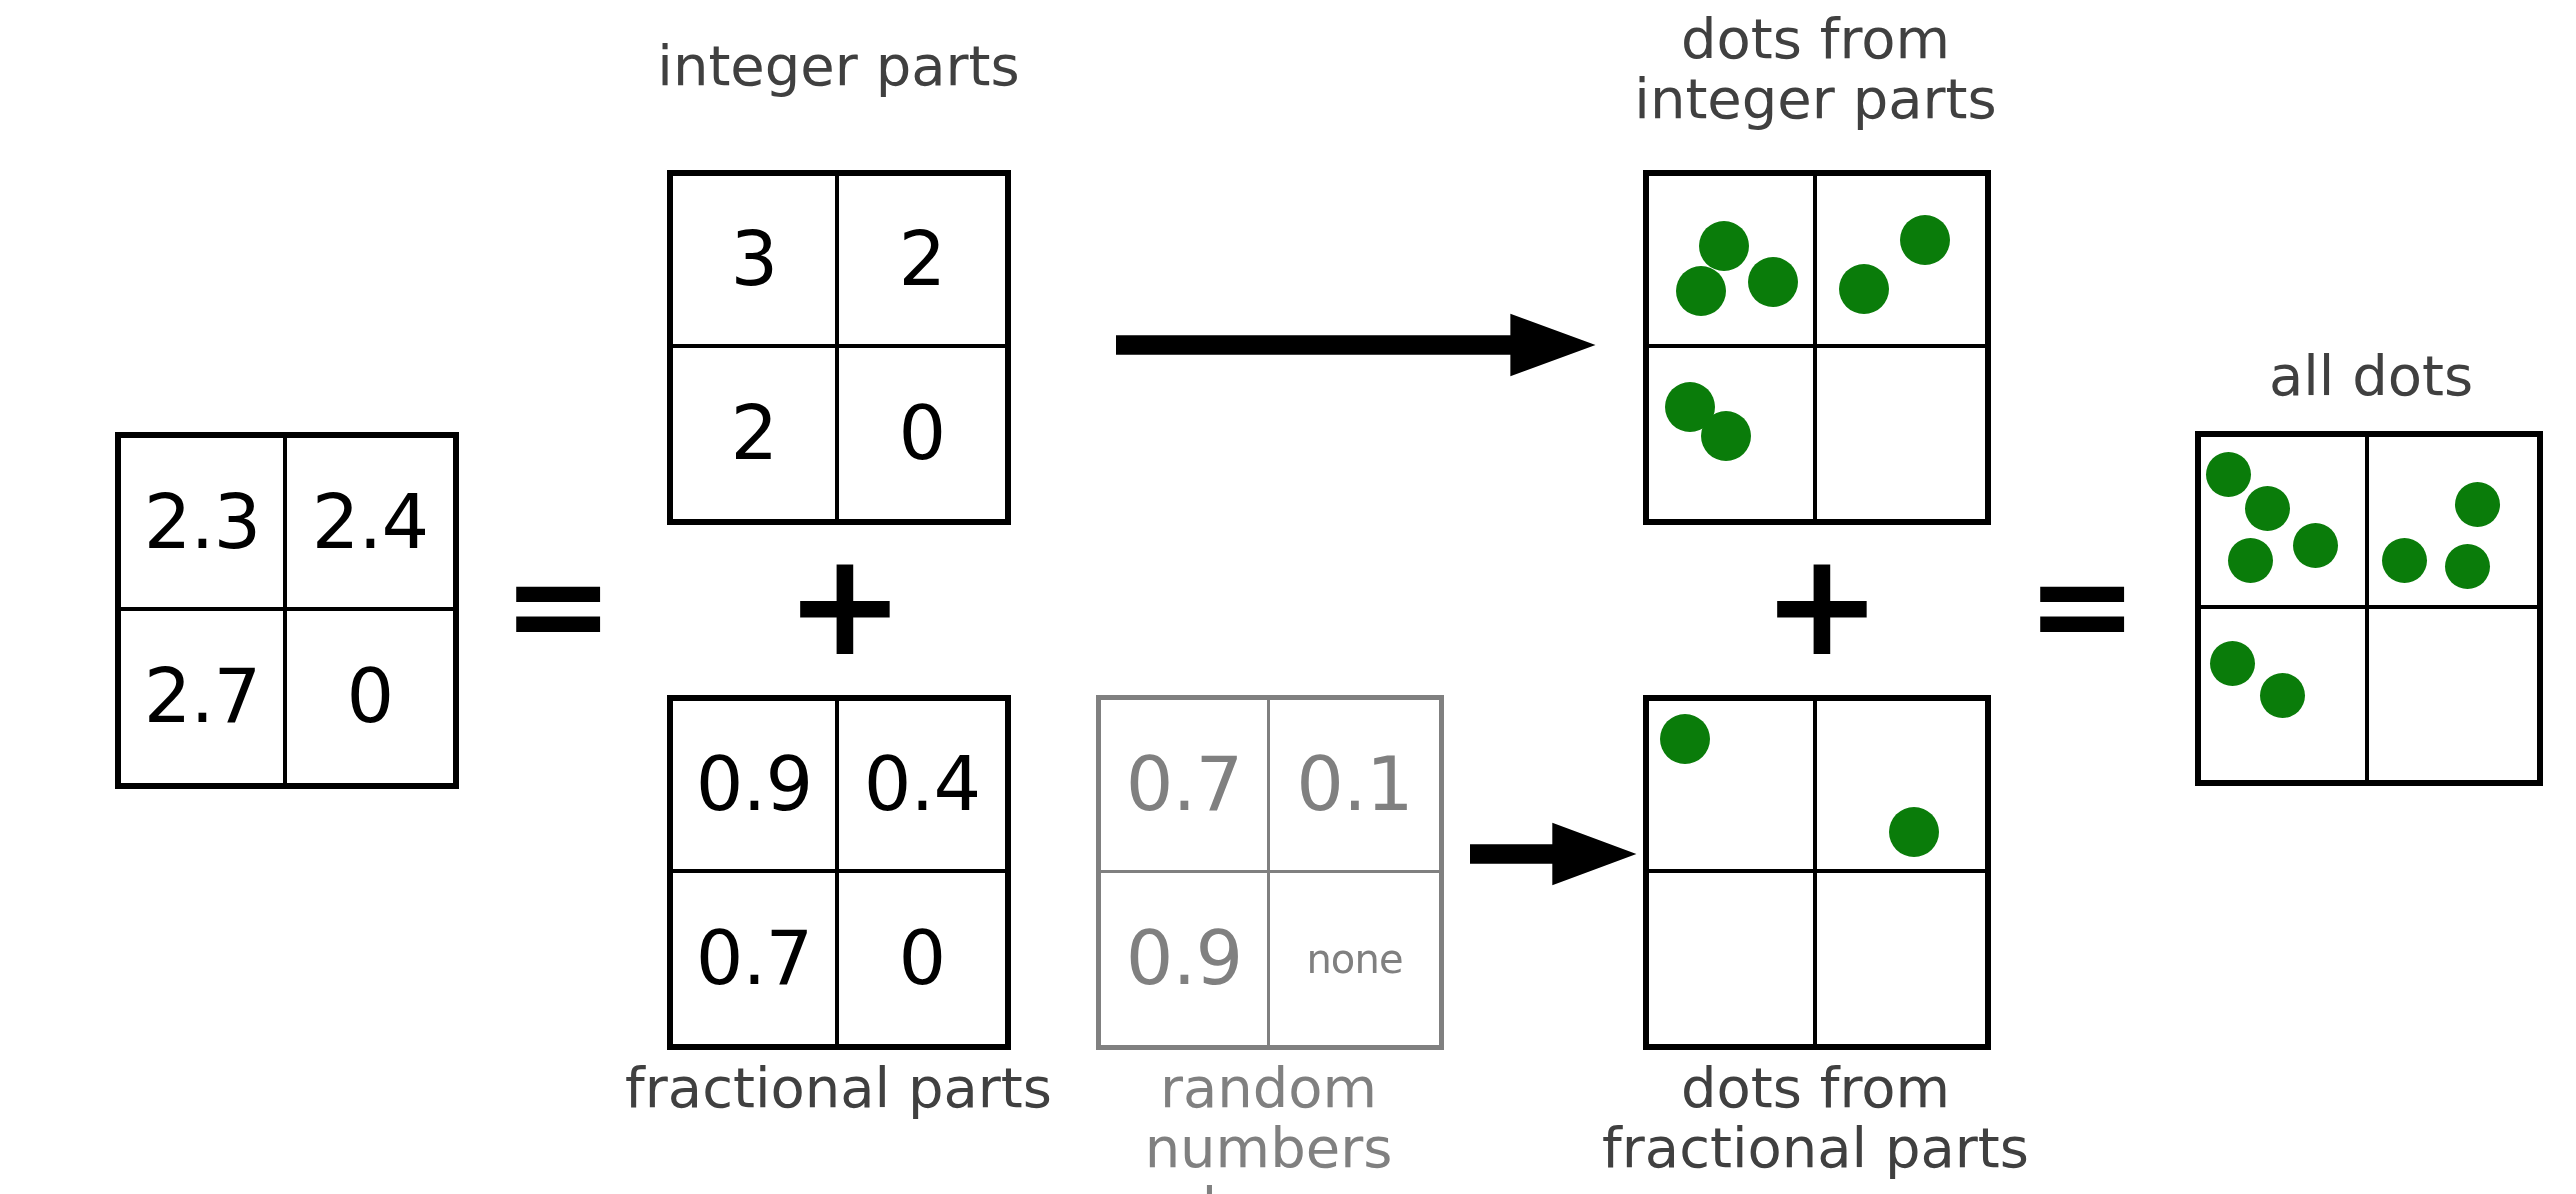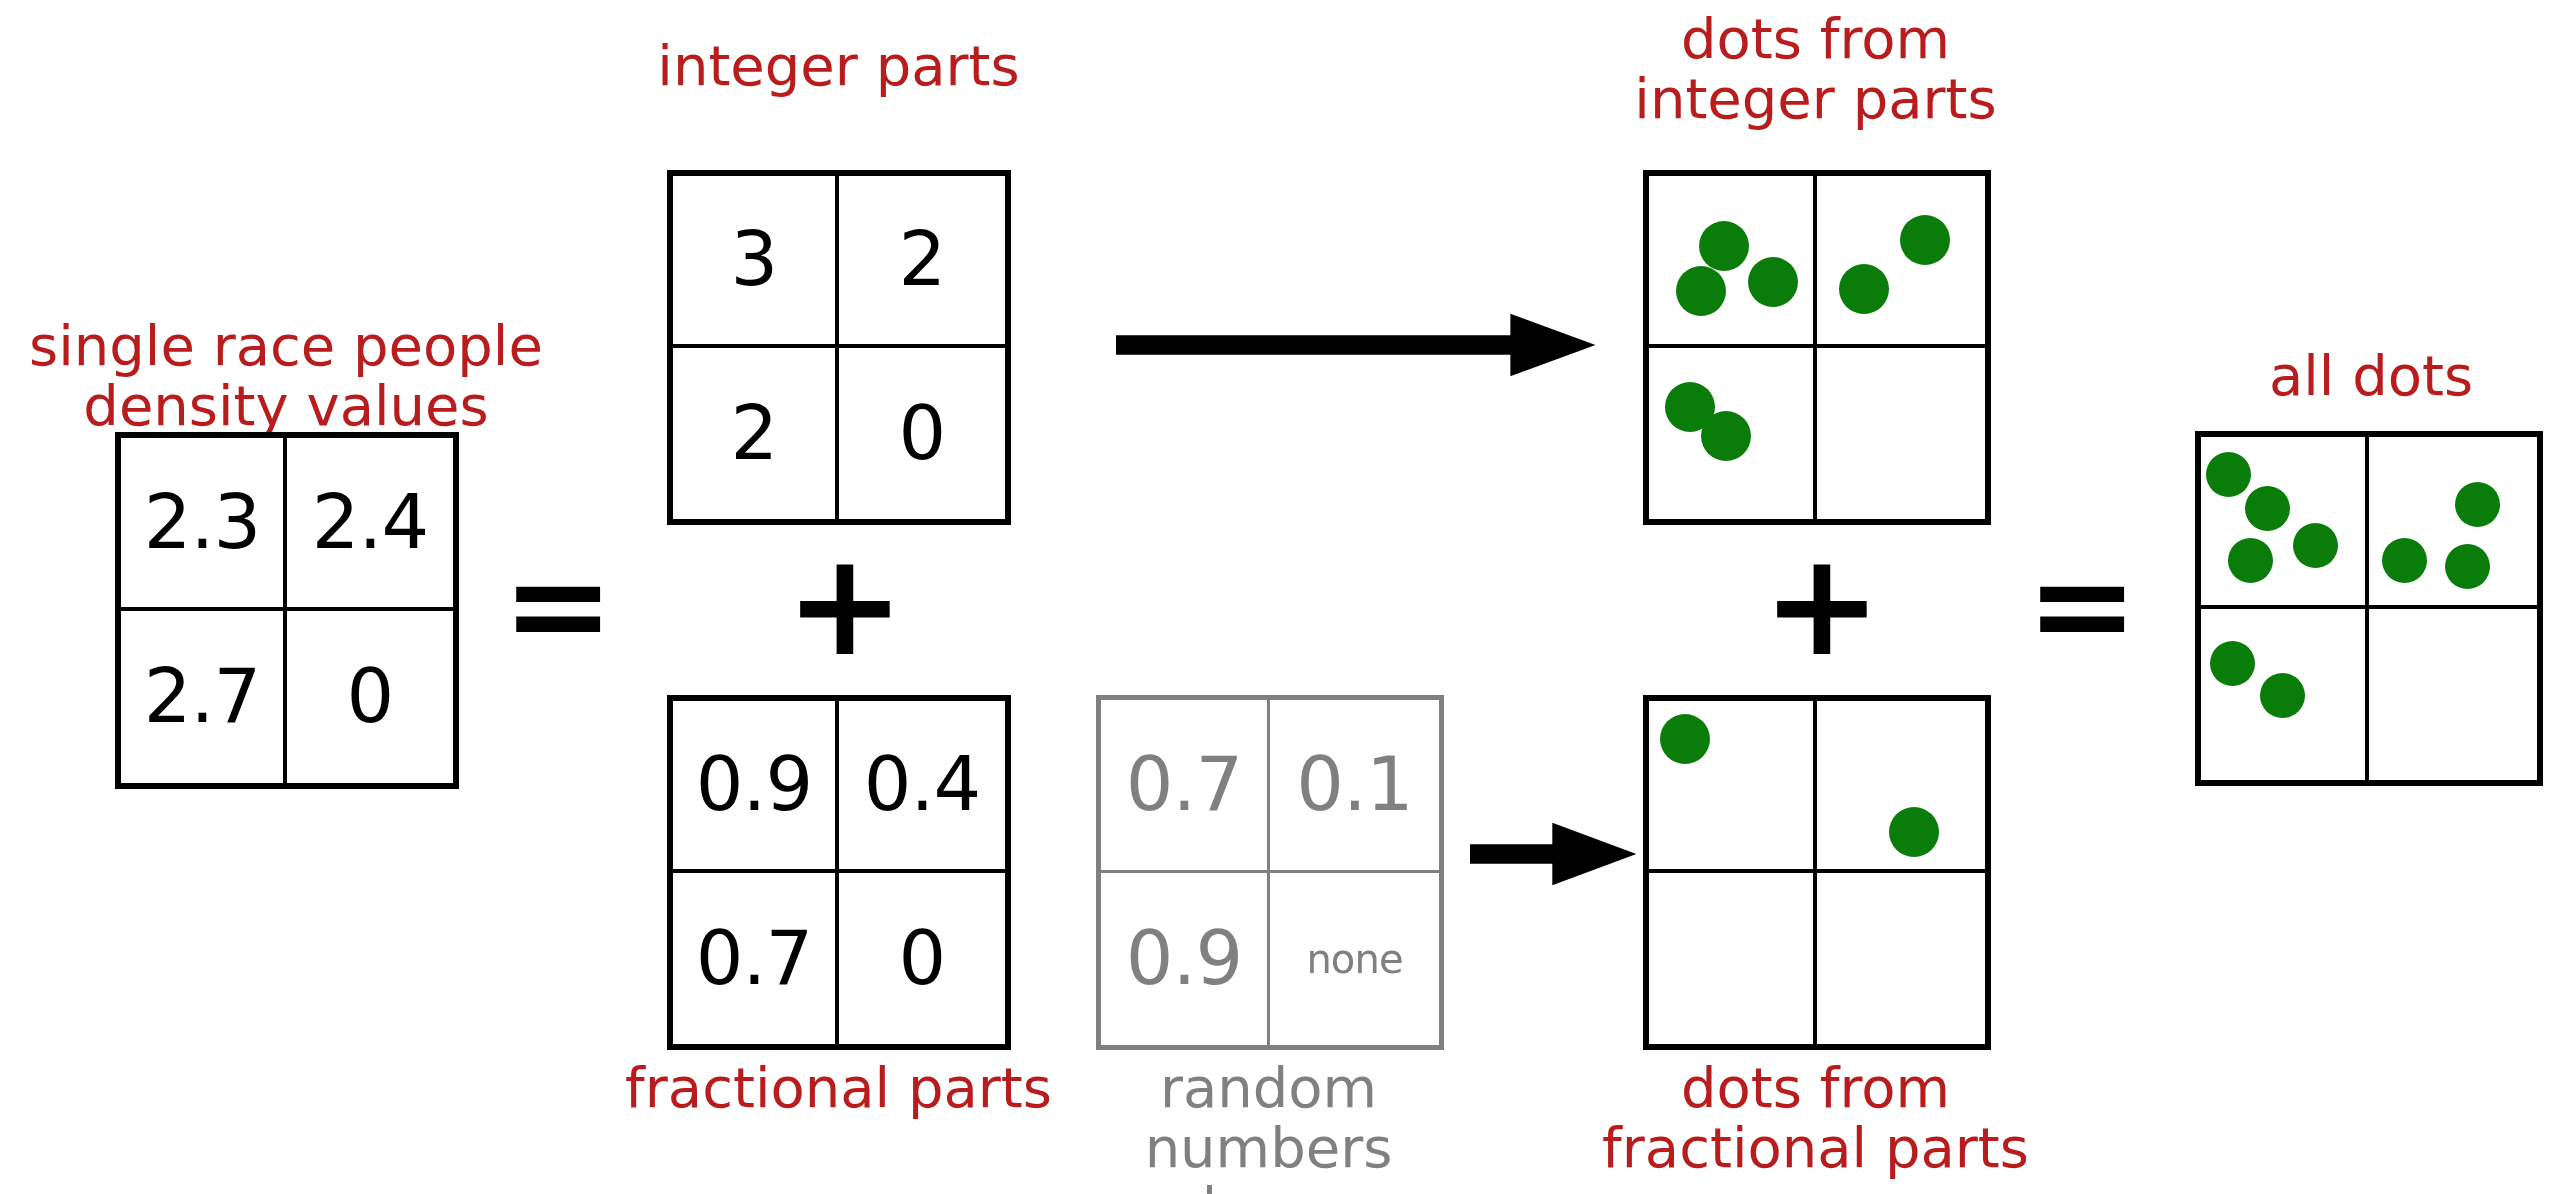--- a/index.html
+++ b/index.html
@@ -48,21 +48,21 @@
 
   .grid.gray .cell.r0c0 { border-right-color:#808080; border-bottom-color:#808080; border-right-width:3.6px; border-bottom-width:3.6px;}
   .grid.gray .cell.r0c1 { border-bottom-color:#808080; border-bottom-width:3.6px;}
   .grid.gray .cell.r1c0 { border-right-color:#808080; border-right-width:3.6px;}
 
   .grid .cell.small { font-size: 40px; }
 
   
   .label {
     position: absolute;
-    color: #b91c1c;
+    color: #404040;
     font-size: 56px;
     line-height: 1.07;
     text-align: center;
     white-space: pre-line;
   }
   .label.gray { color: #808080; }
 
   
   .op {
     position: absolute;
@@ -83,22 +83,20 @@
 
   
   .arrow { position: absolute; }
   .arrow svg { display: block; }
 </style>
 </head>
 <body>
 
 <div id="stage">
 
-  <div class="label" style="left:25px; top:316px; width:522px;">single race people
-density values</div>
 
   <div class="grid" style="left:115px; top:432px; width:344px; height:357px;">
     <div class="cell r0c0">2.3</div>
     <div class="cell r0c1">2.4</div>
     <div class="cell r1c0">2.7</div>
     <div class="cell r1c1">0</div>
   </div>
 
   <div class="op eq" style="left:502px; top:538px; width:108px;">=</div>
 

